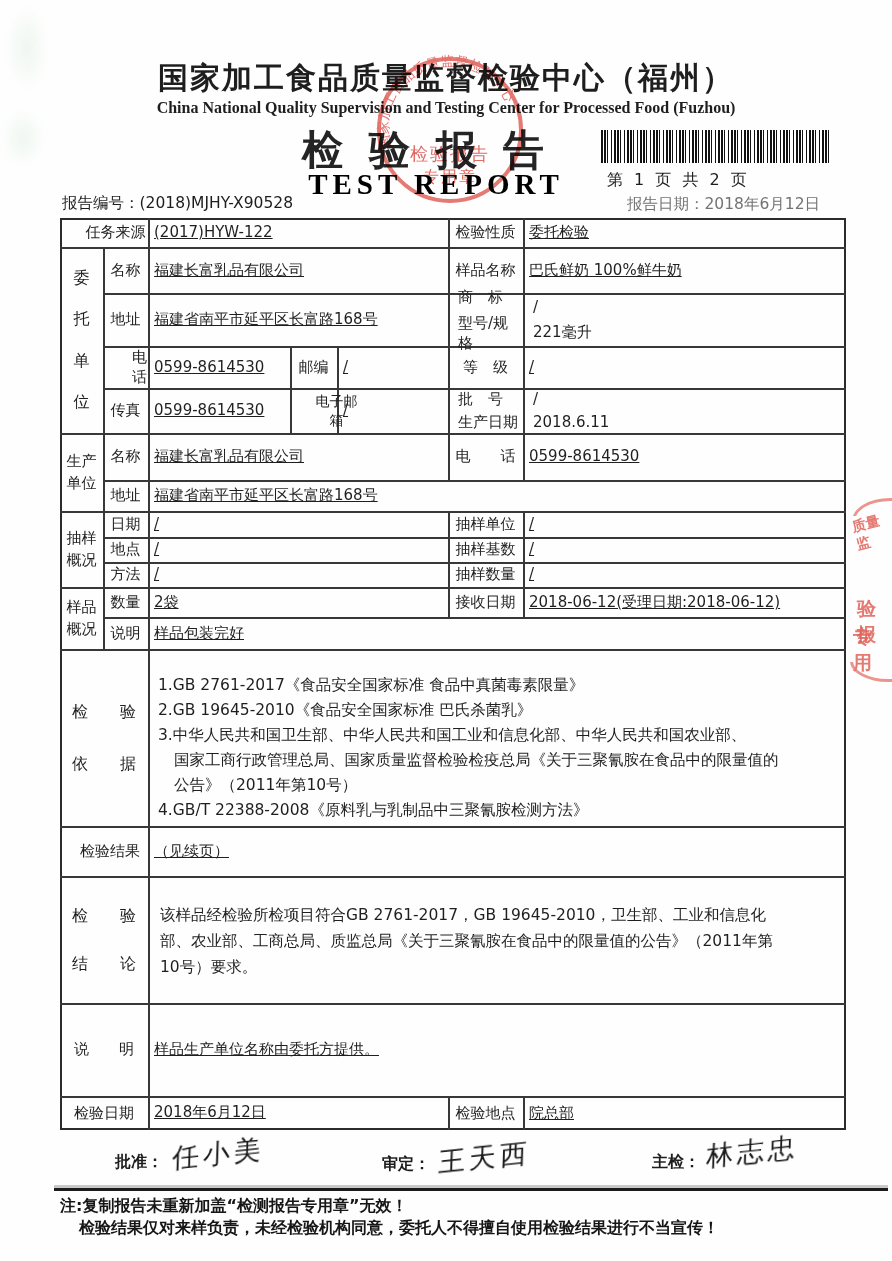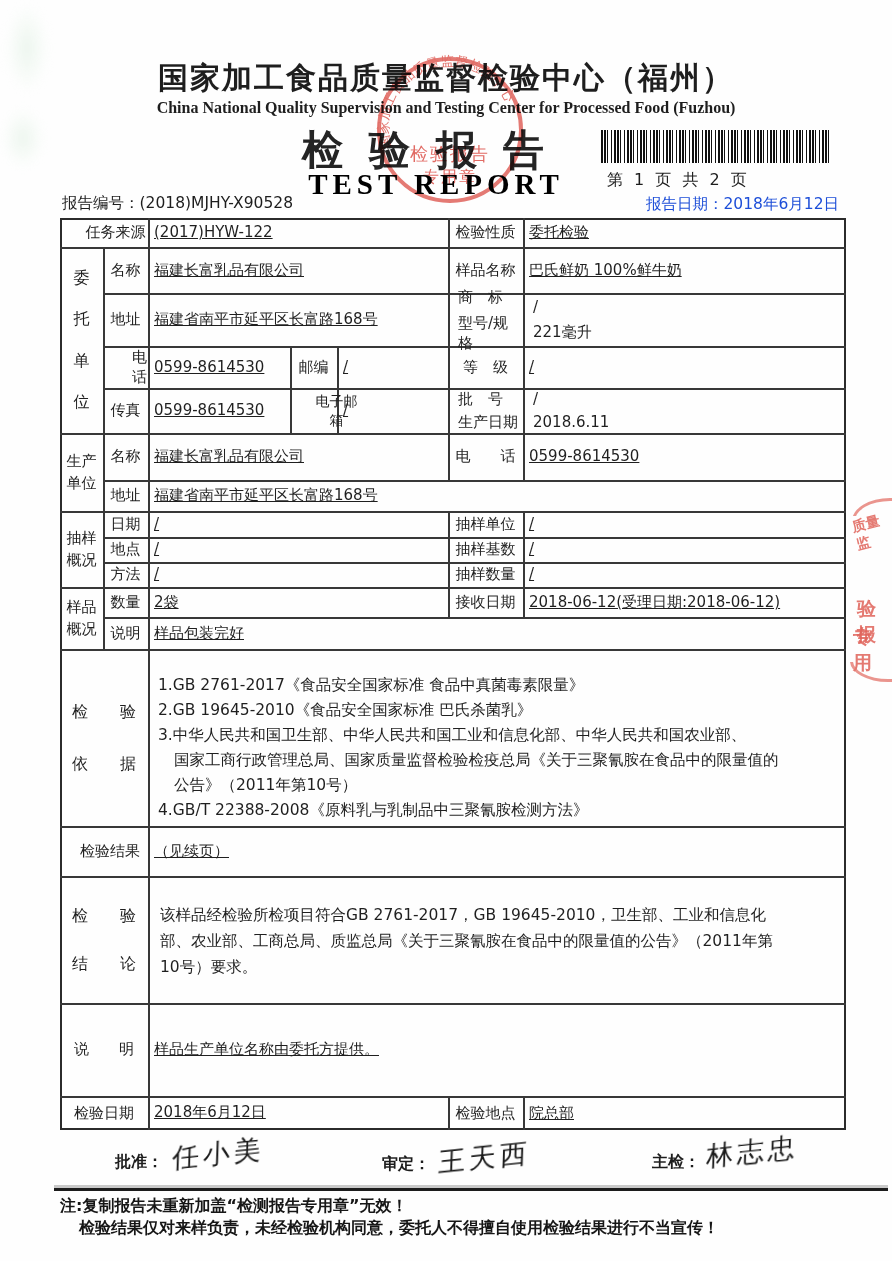--- a/index.html
+++ b/index.html
@@ -11,21 +11,21 @@
   .org-en{position:absolute;left:0;top:99px;width:892px;text-align:center;
           font-family:"Liberation Serif","DejaVu Serif",serif;font-size:16px;font-weight:bold;color:#1e1e1e;}
   .title-cn{position:absolute;left:0;top:123px;width:872px;text-align:center;
           font-size:41px;font-weight:bold;letter-spacing:26px;color:#242424;}
   .title-en{position:absolute;left:0;top:168px;width:872px;text-align:center;
           font-family:"Liberation Serif","DejaVu Serif",serif;font-size:29px;font-weight:bold;letter-spacing:5px;color:#000000;}
   .barcode{position:absolute;left:601px;top:130px;width:230px;height:33px;
           background:repeating-linear-gradient(90deg,#111 0 2px,#fff 2px 3px,#111 3px 5px,#fff 5px 6px,#111 6px 7px,#fff 7px 10px,#111 10px 11px,#fff 11px 13px);}
   .page-info{position:absolute;left:607px;top:170px;font-size:16px;letter-spacing:3px;color:#1d1d1d;}
   .report-no{position:absolute;left:62px;top:193px;font-size:15.5px;color:#1d1d1d;}
-  .report-date{position:absolute;left:646px;top:194px;font-size:15.5px;color:#1d4ed8;}
+  .report-date{position:absolute;left:627px;top:194px;font-size:15.5px;color:#737373;}
   
   .stamp{position:absolute;left:366px;top:48px;width:168px;height:168px;opacity:.85;mix-blend-mode:multiply;}
   
   .green-blob{position:absolute;width:42px;height:88px;filter:blur(5px);opacity:.45;
           background:radial-gradient(closest-side,#d9ecdc,#f2f9f3 70%,transparent);}
   .edge-red{position:absolute;color:#e0635a;opacity:.85;font-weight:bold;}
   .edge-arc{position:absolute;border:3px solid #e57b72;border-radius:50%;opacity:.8;}
   
   .tframe{position:absolute;left:60px;top:218px;width:786px;height:912px;
           border:2px solid #2b2b2b;box-sizing:border-box;}

